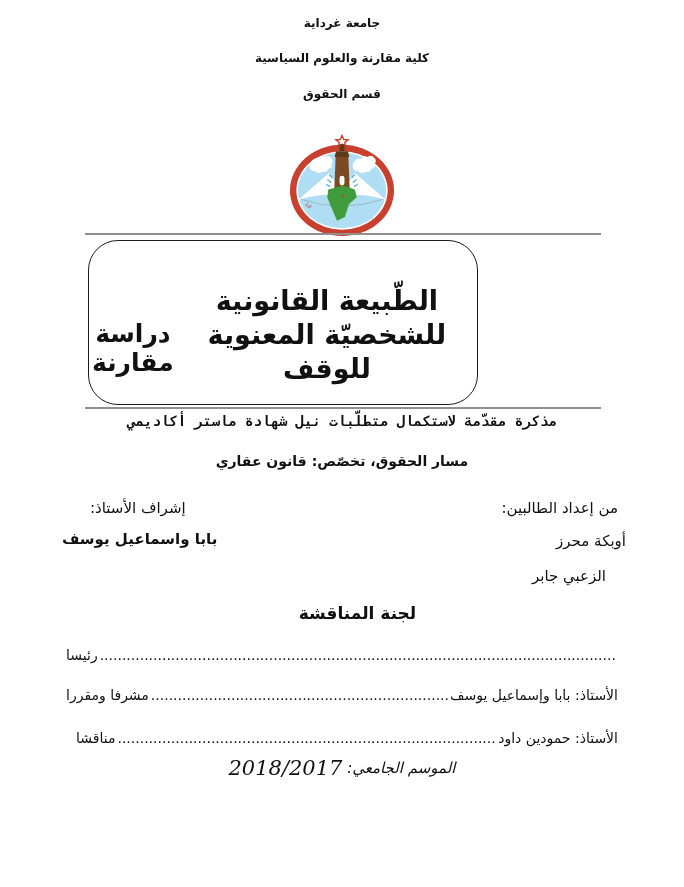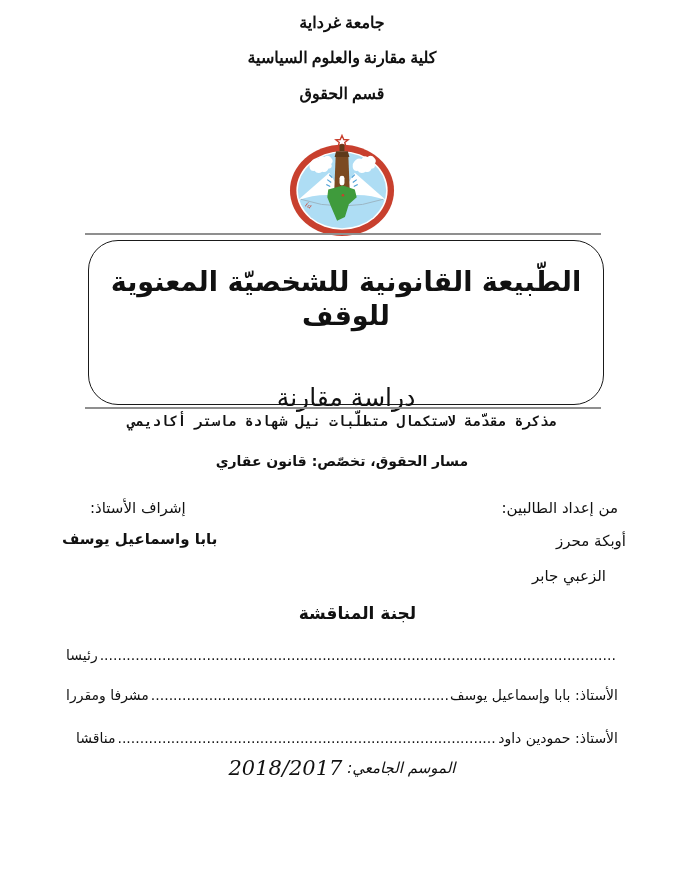--- a/index.html
+++ b/index.html
@@ -9,40 +9,40 @@
     margin:0 auto;
     background:#ffffff;
     font-family:"DejaVu Sans", sans-serif;
     color:#111;
     direction:rtl;
     overflow:hidden;
   }
   .abs{position:absolute;}
   .center{left:0;right:0;text-align:center;}
 
-  .hline{font-weight:bold;font-size:16px;line-height:22px;letter-spacing:0;font-family:Liberation Serif, serif;}
+  .hline{font-weight:bold;font-size:12px;line-height:22px;letter-spacing:0;}
   .hline1{top:12px;}
   .hline2{top:47px;}
   .hline3{top:83px;}
 
   .logo-wrap{top:134px;left:50%;transform:translateX(-50%);width:108px;height:103px;}
 
   .gray-rule{background:#8f8f8f;height:2px;}
   .rule-top{top:233px;left:85px;width:516px;}
   .rule-bottom{top:407px;left:85px;width:516px;}
 
   .titlebox{
-    top:240px;left:88px;width:516px;height:165px;
+    top:240px;left:88px;width:390px;height:165px;
     border:1.6px solid #1a1a1a;border-radius:30px;
     box-sizing:border-box;
-    display:flex;flex-direction:column;align-items:center;
+    display:flex;flex-direction:row;align-items:center;
     background:#fff;
   }
   .title-main{margin-top:24px;font-size:27px;font-weight:bold;line-height:34px;text-align:center;}
-  .title-sub{margin-top:50px;font-size:25px;font-weight:normal;text-align:center;}
+  .title-sub{margin-top:50px;font-size:25px;font-weight:bold;text-align:center;}
 
   .note{font-size:14px;font-weight:700;}
   .note1{top:413px;font-family:Liberation Mono, monospace;}
   .note2{top:453px;}
 
   .by-label{font-size:15px;line-height:20px;}
   .students-label{top:498px;right:66px;text-align:right;}
   .student-name{font-size:15px;text-align:right;}
   .student-1{top:532px;right:58px;}
   .student-2{top:567px;right:78px;}

